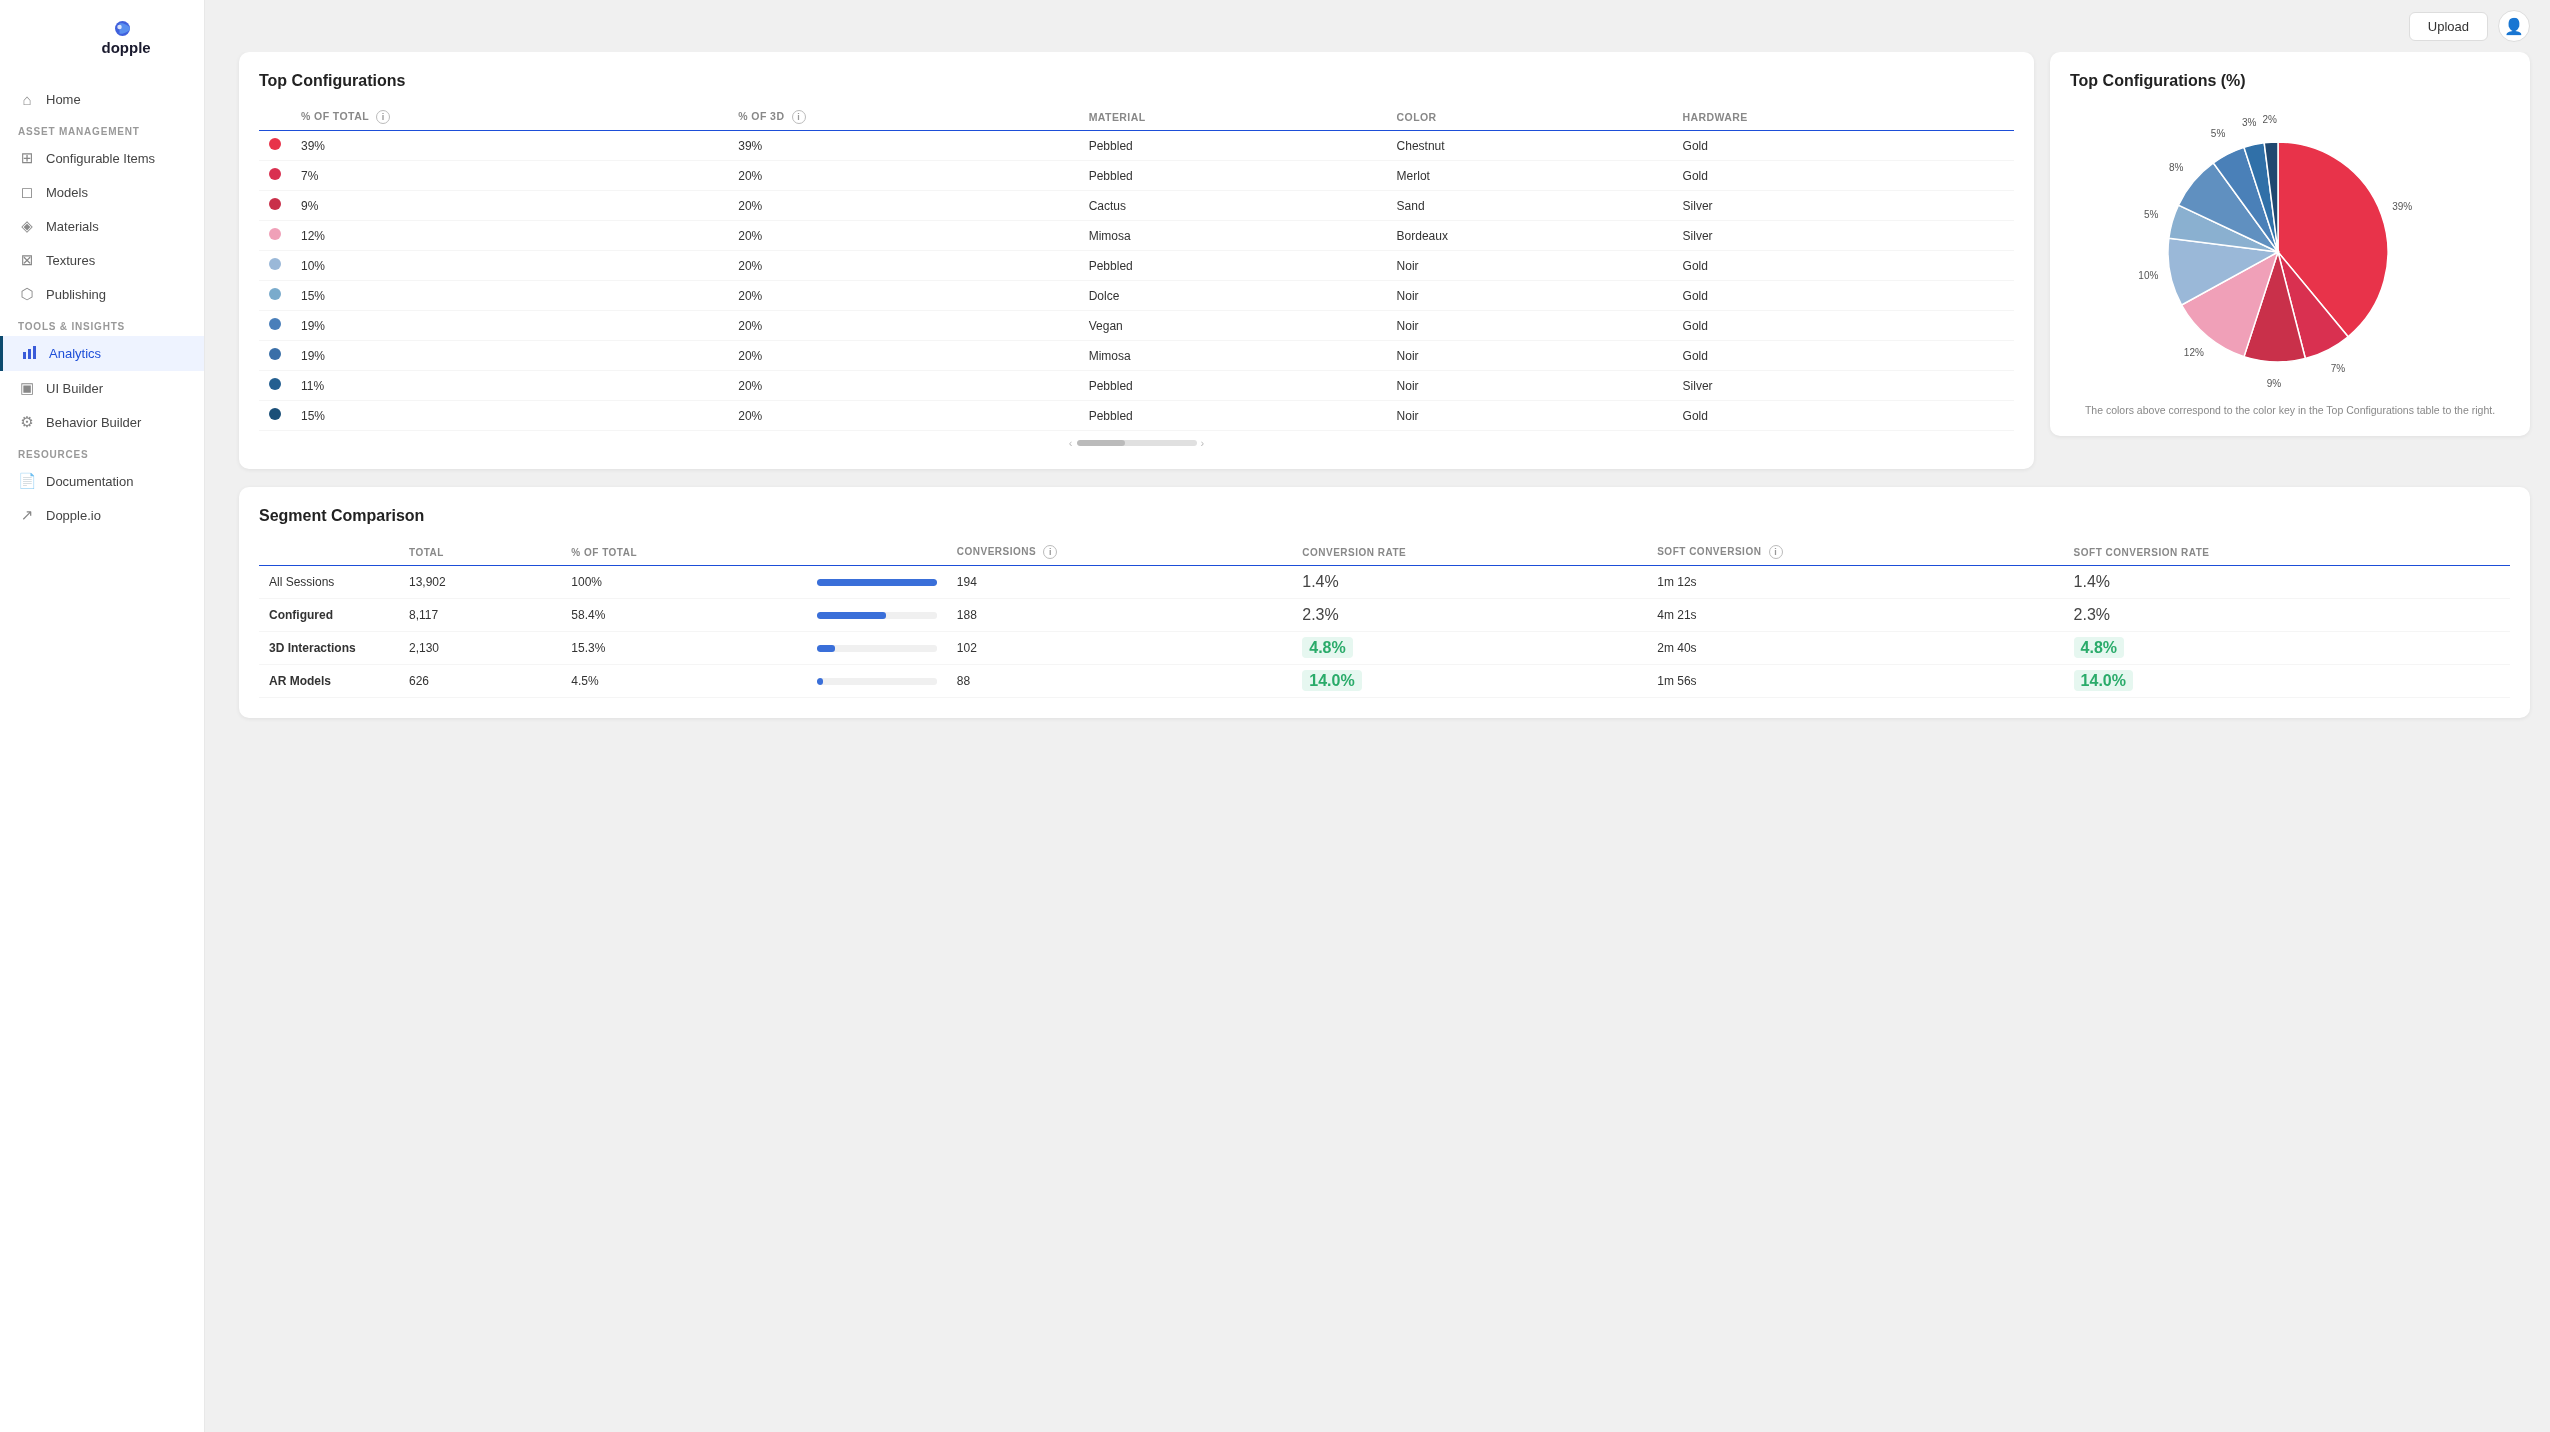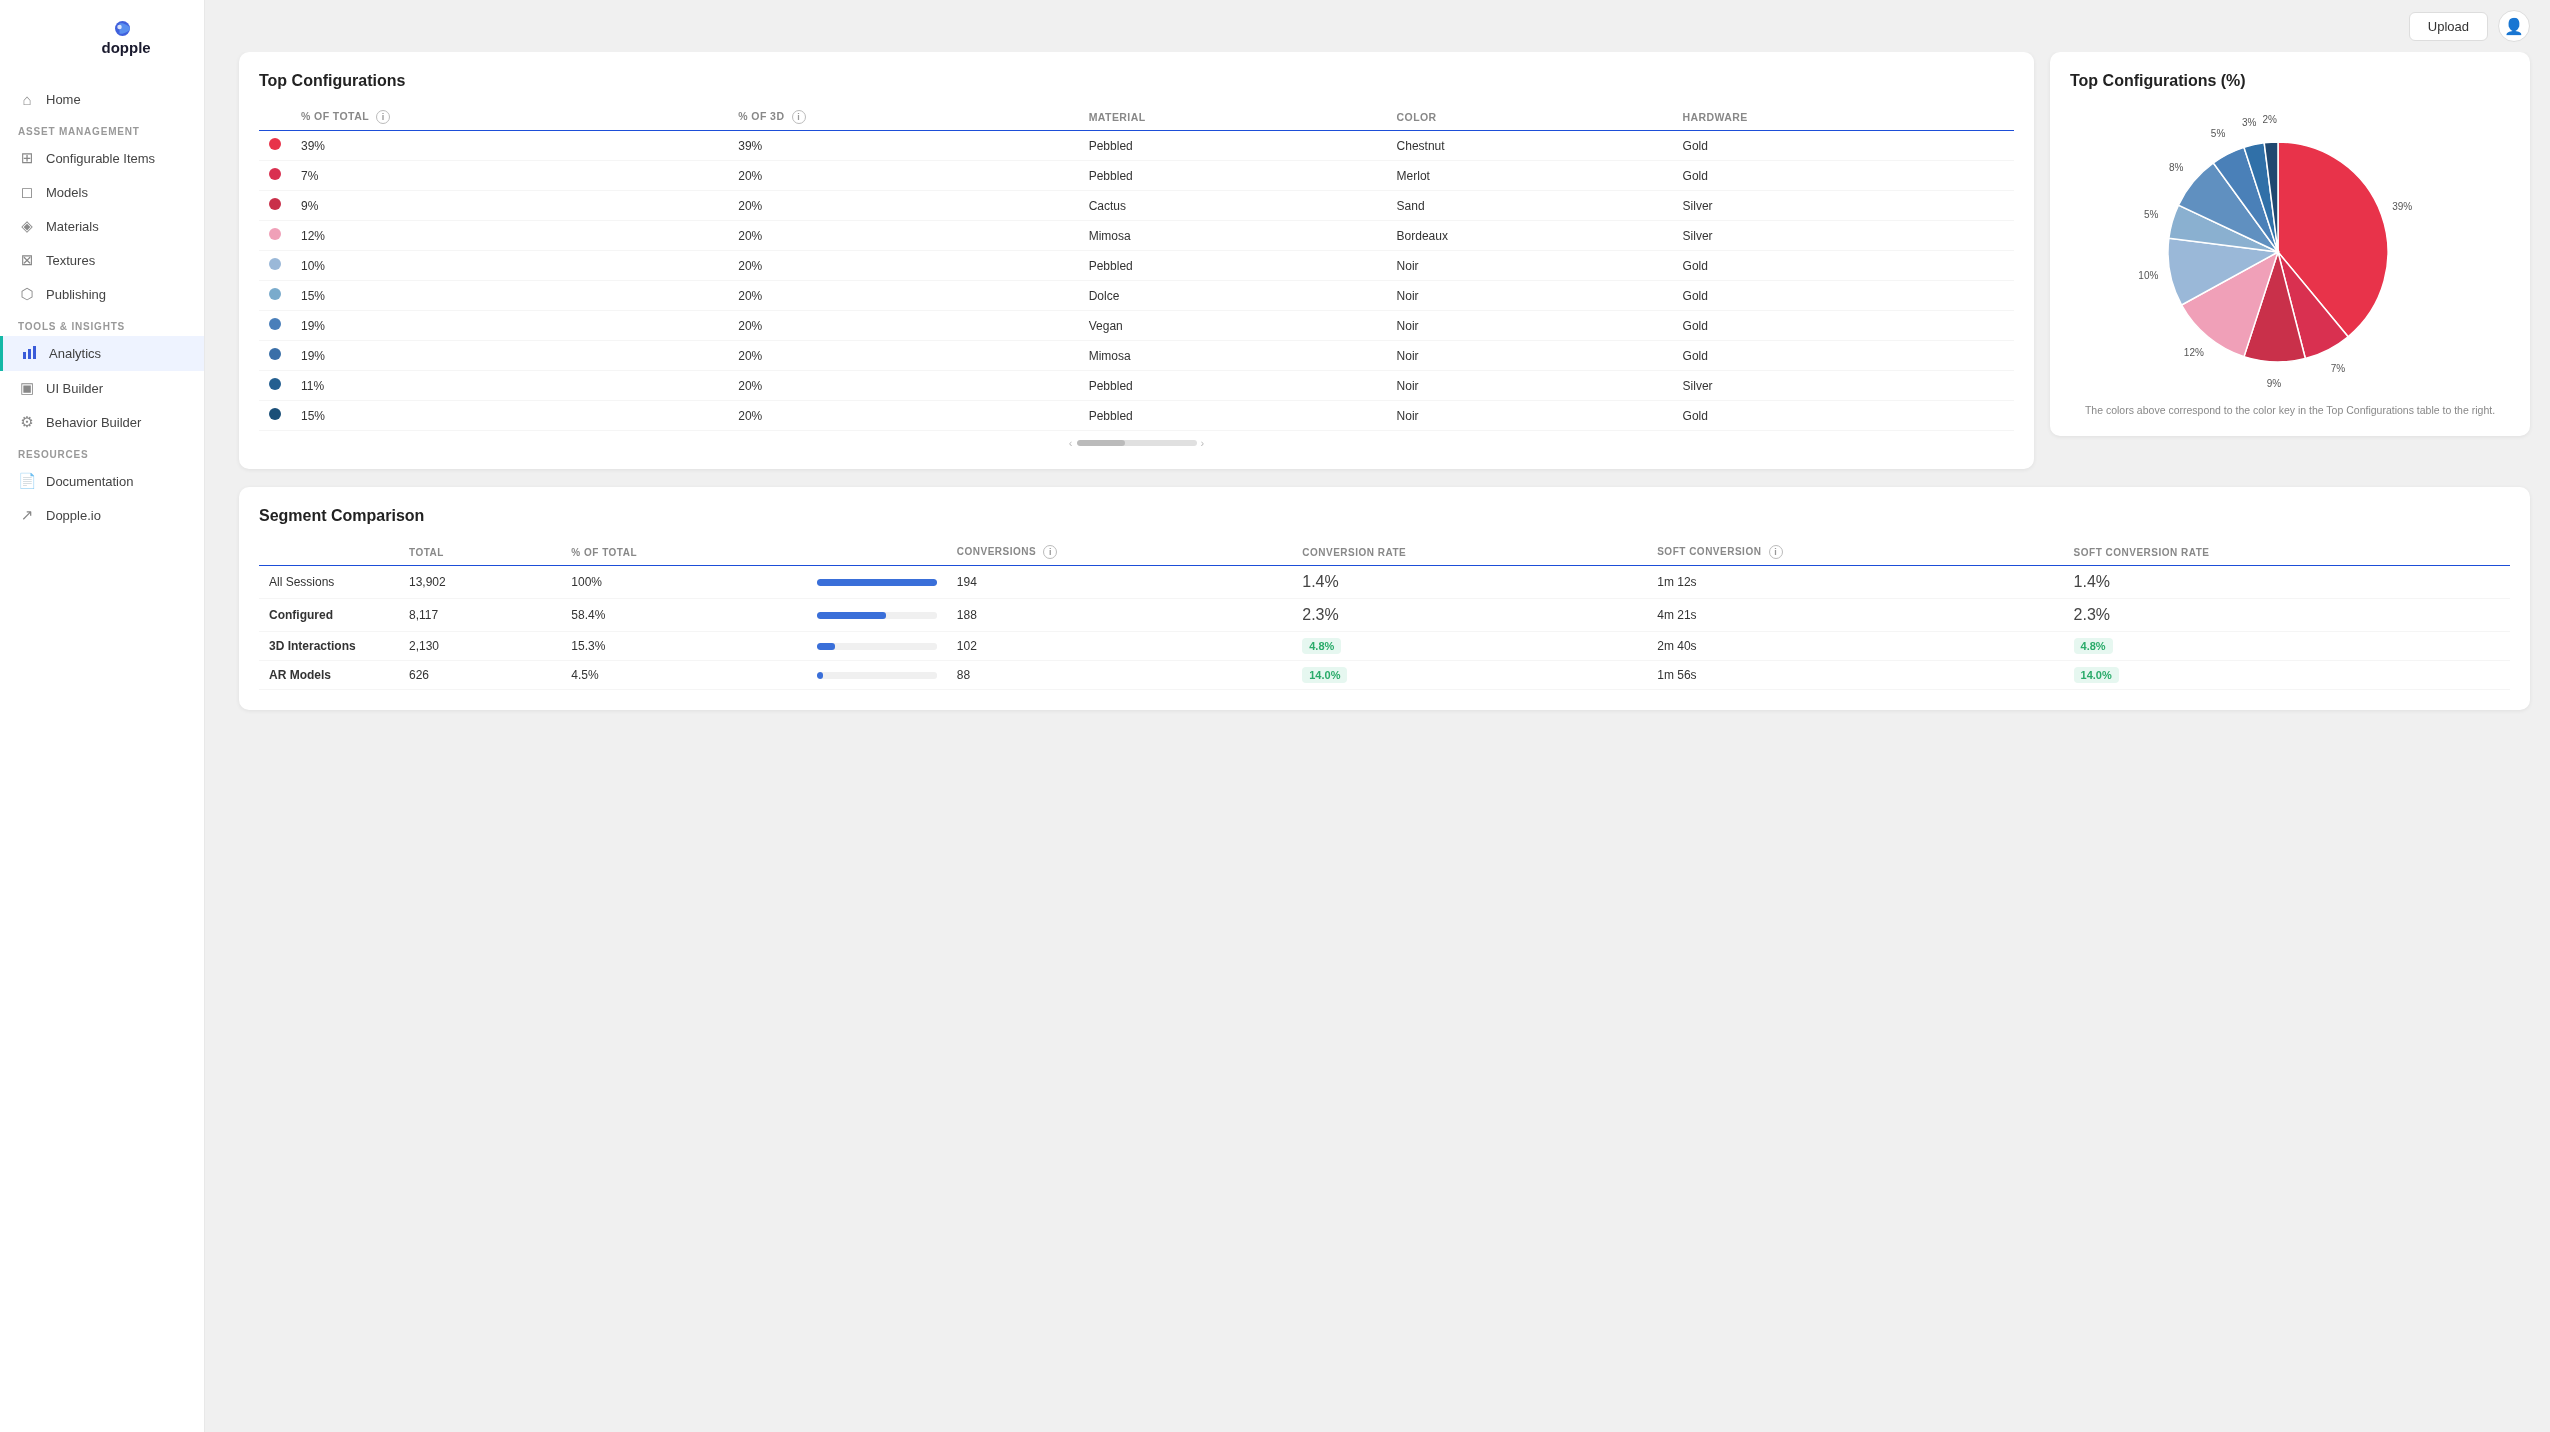--- a/index.html
+++ b/index.html
@@ -37,22 +37,22 @@
       align-items: center;
       gap: 10px;
       padding: 8px 18px;
       cursor: pointer;
       color: #444;
       font-size: 13px;
       border-radius: 0;
     }
     .nav-item.active {
       background: #eef3ff;
-      color: #404040;
-      border-left: 3px solid #14b8a6;
+      color: #1d4ed8;
+      border-left: 3px solid #0c4a6e;
     }
     .nav-item.active .nav-icon { color: #3a5bd9; }
     .nav-icon { font-size: 15px; color: #888; width: 18px; text-align: center; }
 
     
     #main {
       flex: 1;
       overflow-y: auto;
       background: #f0f0f0;
       position: relative;
@@ -204,21 +204,21 @@
     .seg-bar-fill {
       height: 100%;
       border-radius: 3px;
       background: #3a6fd9;
     }
     .badge-green {
       background: #e6f7f0;
       color: #2aab6a;
       border-radius: 4px;
       padding: 2px 7px;
-      font-size: 11px;
+      font-size: 16px;
       font-weight: 600;
     }
     .badge-neutral {
       color: #444;
       font-size: 16px;
     }
 
     
     .scroll-hint {
       display: flex;

